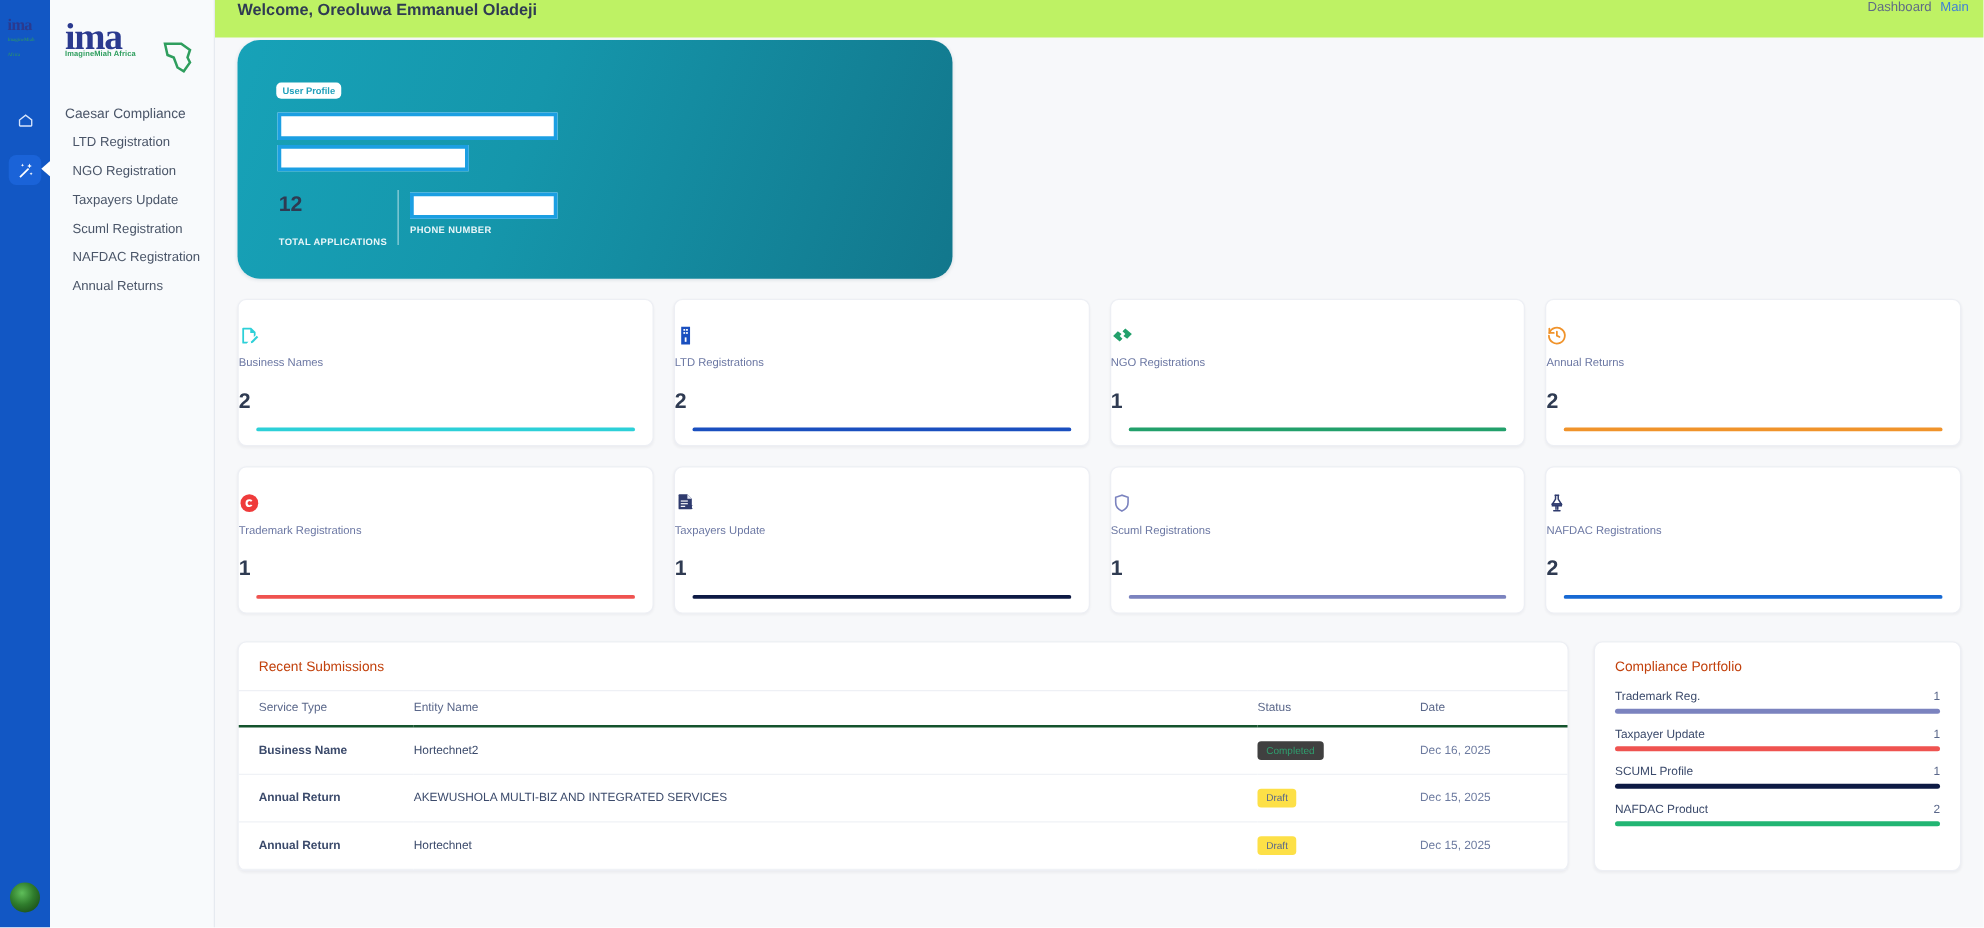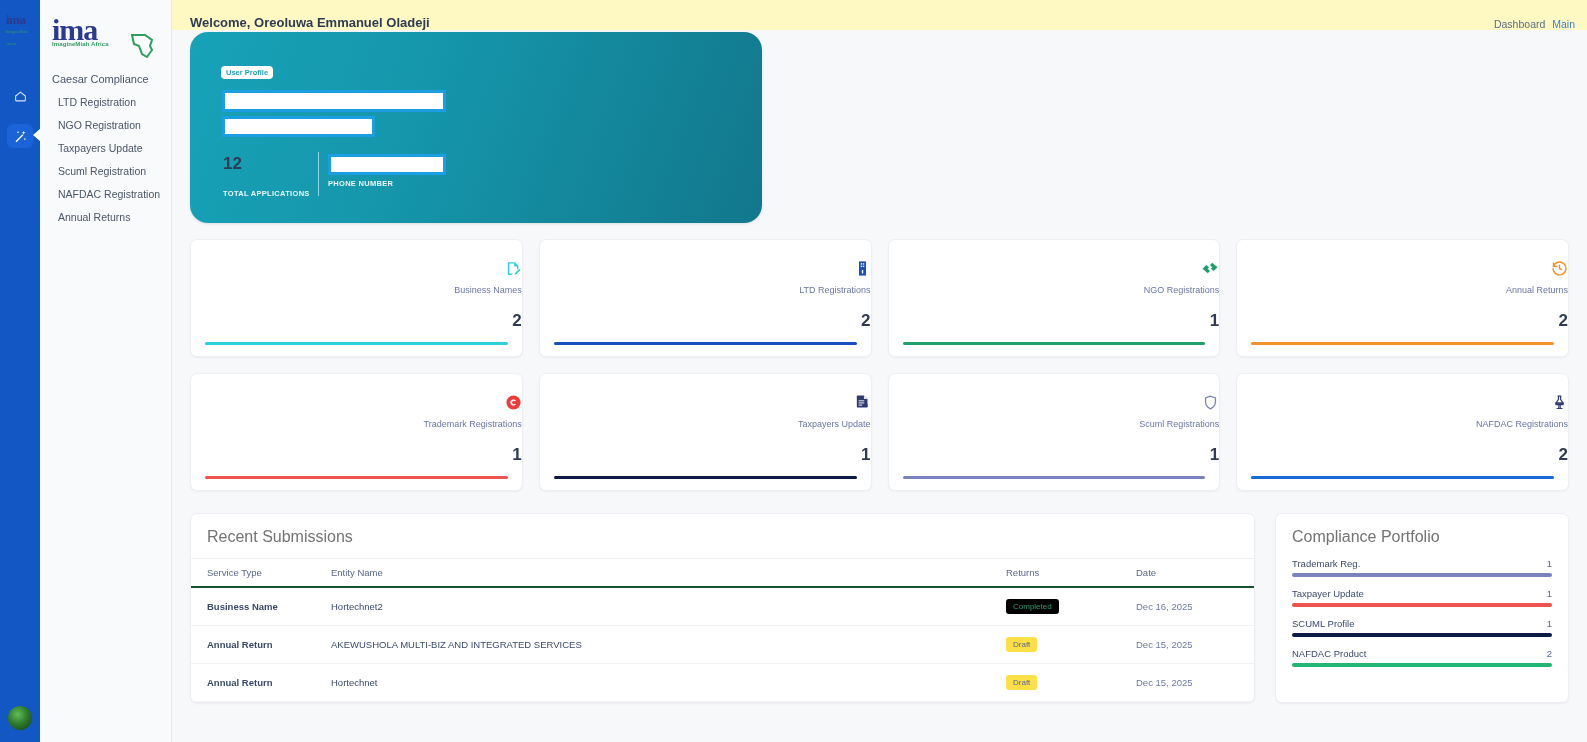--- a/index.html
+++ b/index.html
@@ -60,21 +60,21 @@
     font-size: 30px; font-weight: 700; color: #2b3a8f;
     line-height: 28px; letter-spacing: -1px; position: relative; display:inline-block;
   }
   .sb-logo .map {
     position: absolute; left: 76px; top: 16px;
   }
   .sb-logo .tagline {
     font-size: 6px; color: #2f9e5e; font-weight: 700; letter-spacing: .1px;
     margin-top: -3px;
   }
-  .sb-nav { margin-top: 22px; }
+  .sb-nav { margin-top: 34px; }
   .sb-head {
     font-size: 11px; color: #4a5568; padding: 4px 0 6px 12px; font-weight: 400;
   }
   .sb-item {
     font-size: 10.5px; color: #4a5568; padding: 5px 6px 5px 18px; line-height: 13px;
     cursor: pointer;
   }
 
   
   .main { flex: 1 1 auto; height: 742px; background: #f7f8fa; position: relative; overflow: hidden; }
@@ -93,22 +93,22 @@
   .user-wrap { display: flex; align-items: center; gap: 6px; }
   .user-ava {
     width: 22px; height: 22px; border-radius: 50%;
     background: radial-gradient(circle at 40% 35%, #6fcf63 0%, #2f7c2c 45%, #0e2f0c 100%);
     border: 1px solid #e3e7ee;
   }
   .user-txt { font-size: 8.5px; color: #5a6b8c; line-height: 9px; text-align: center; }
   .user-chev { font-size: 7px; color: #8a97b0; display: block; }
 
   .crumbbar {
-    height: 30px; display: flex; align-items: flex-end; justify-content: space-between;
-    padding: 0 12px 0 18px; background: #fef9c3;
+    height: 30px; display: flex; align-items: flex-start; justify-content: space-between;
+    padding: 0 12px 0 18px; background: #bef264;
   }
   .welcome { font-size: 13px; font-weight: 700; color: #2f3b52; }
   .crumbs { font-size: 10.5px; color: #5f6b85; }
   .crumbs .cur { color: #3f7fd8; margin-left: 4px; }
 
   .content { padding: 0 18px 0 18px; }
 
   
   .banner {
     margin-top: 2px;
@@ -134,61 +134,61 @@
   .phone-block { position: absolute; left: 138px; top: 122px; }
   .redact.phone { position: relative; left: 0; top: 0; width: 118px; height: 21px; display:block; }
   .phone-lbl { font-size: 7.5px; font-weight: 700; color: #eaf6f9; letter-spacing: .3px; margin-top: 4px; }
 
   
   .cards { display: grid; grid-template-columns: repeat(4, 1fr); gap: 16px; margin-top: 16px; }
   .card {
     background: #ffffff; border-radius: 7px; height: 118px;
     border: 1px solid #edeff4;
     box-shadow: 0 1px 2px rgba(30,40,60,.05);
-    display: flex; flex-direction: column; align-items: flex-end;
+    display: flex; flex-direction: column; align-items: flex-start;
     padding-top: 17px; position: relative;
   }
   .card .ic { height: 22px; display:flex; align-items:center; justify-content:center; }
   .card .lbl { font-size: 9px; color: #6b77a3; margin-top: 6px; }
   .card .val { font-size: 17px; font-weight: 700; color: #2f3b52; margin-top: 16px; }
   .card .bar {
     position: absolute; left: 14px; right: 14px; bottom: 11px;
     height: 3px; border-radius: 2px;
   }
 
   
   .bottom { display: flex; gap: 20px; margin-top: 22px; }
   .panel {
     background: #ffffff; border-radius: 7px; border: 1px solid #edeff4;
     box-shadow: 0 1px 2px rgba(30,40,60,.05);
   }
   .panel.recent { flex: 1 1 auto; }
   .panel.portfolio { flex: 0 0 294px; }
   .panel h3 {
-    font-size: 16px; font-weight: 400; color: #737373; padding: 14px 16px 12px 16px;
+    font-size: 11px; font-weight: 400; color: #c2410c; padding: 14px 16px 12px 16px;
   }
   table { width: 100%; border-collapse: collapse; }
   thead th {
     font-size: 9.5px; font-weight: 400; color: #5a678a; text-align: left;
     padding: 8px 4px 8px 0; border-top: 1px solid #eef0f5; border-bottom: 2px solid #14532d;
   }
   thead th:first-child { padding-left: 16px; }
   tbody td {
     font-size: 9.5px; color: #3b4a6b; padding: 11px 4px 11px 0;
     border-bottom: 1px solid #f0f2f6;
   }
   tbody td:first-child { padding-left: 16px; font-weight: 700; }
   .col-svc { width: 140px; }
   .col-ent { width: auto; }
   .col-sta { width: 130px; }
   .col-dat { width: 118px; }
   .badge {
     display: inline-block; font-size: 8px; padding: 3px 7px; border-radius: 3px;
   }
-  .badge.completed { background: #000000; color: #2f9e6e; }
+  .badge.completed { background: #404040; color: #2f9e6e; }
   .badge.draft { background: #fde047; color: #5a678a; }
   .date { color: #6d7ba0; }
 
   .pf-row { padding: 0 16px; margin-bottom: 11px; }
   .pf-top { display: flex; justify-content: space-between; align-items: flex-start; }
   .pf-lbl { font-size: 9.5px; color: #3b4a6b; }
   .pf-val { font-size: 9.5px; color: #5a678a; }
   .pf-bar { height: 4px; border-radius: 2px; margin-top: 4px; }
 </style>
 </head>
@@ -385,21 +385,21 @@
 
       <div class="bottom">
 
         <div class="panel recent">
           <h3>Recent Submissions</h3>
           <table>
             <thead>
               <tr>
                 <th class="col-svc">Service Type</th>
                 <th class="col-ent">Entity Name</th>
-                <th class="col-sta">Returns</th>
+                <th class="col-sta">Status</th>
                 <th class="col-dat">Date</th>
               </tr>
             </thead>
             <tbody>
               <tr>
                 <td>Business Name</td>
                 <td>Hortechnet2</td>
                 <td>
                   <span class="badge completed">Completed</span>
                 </td>

